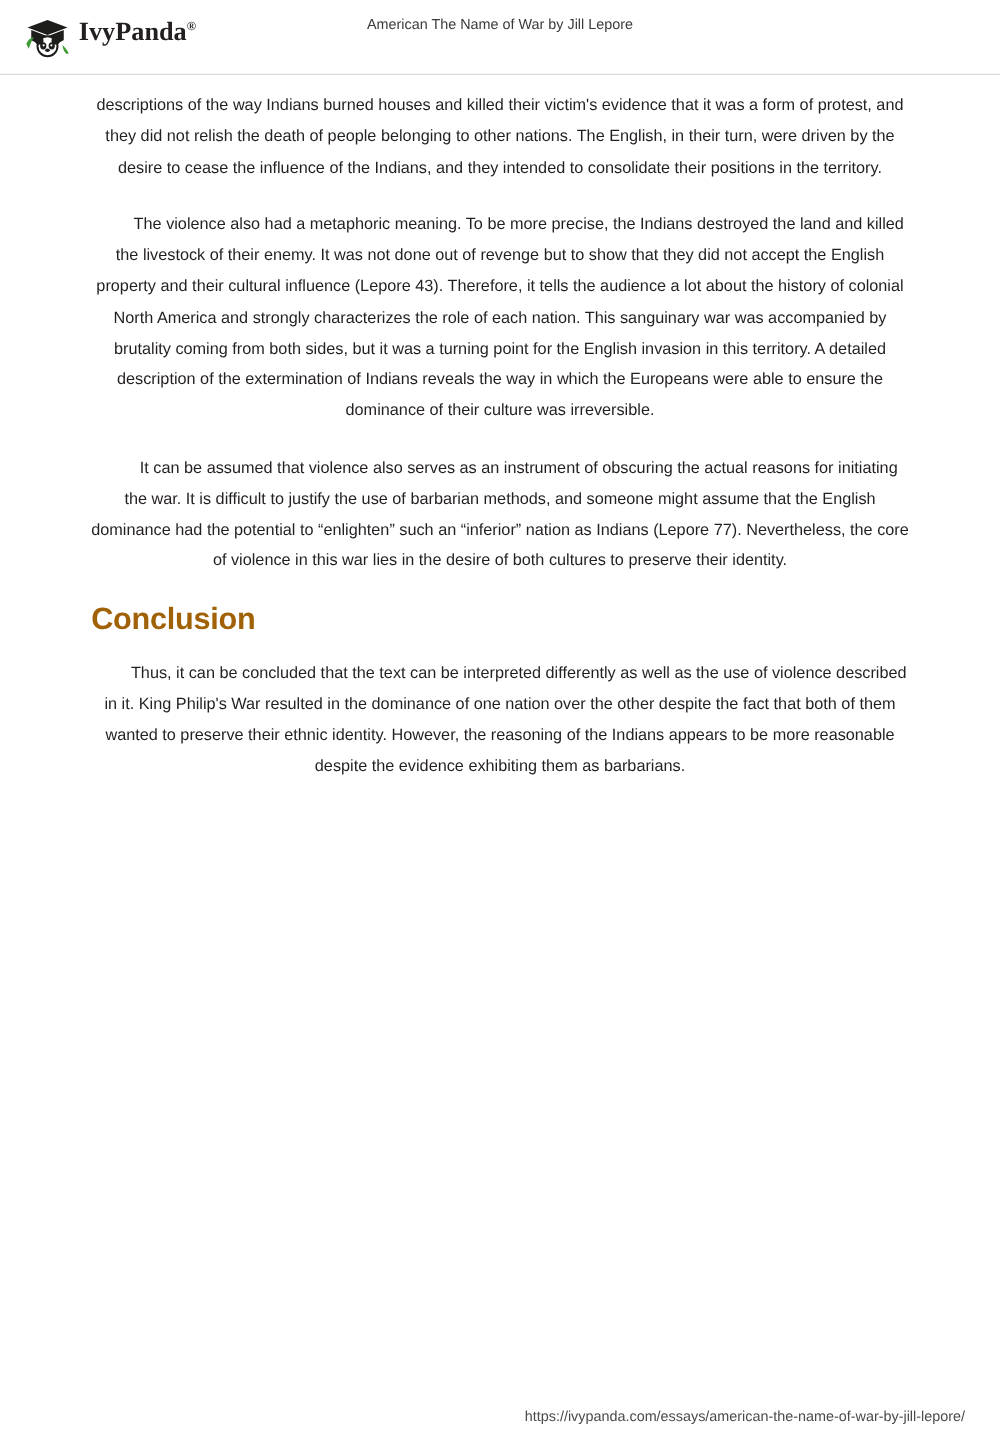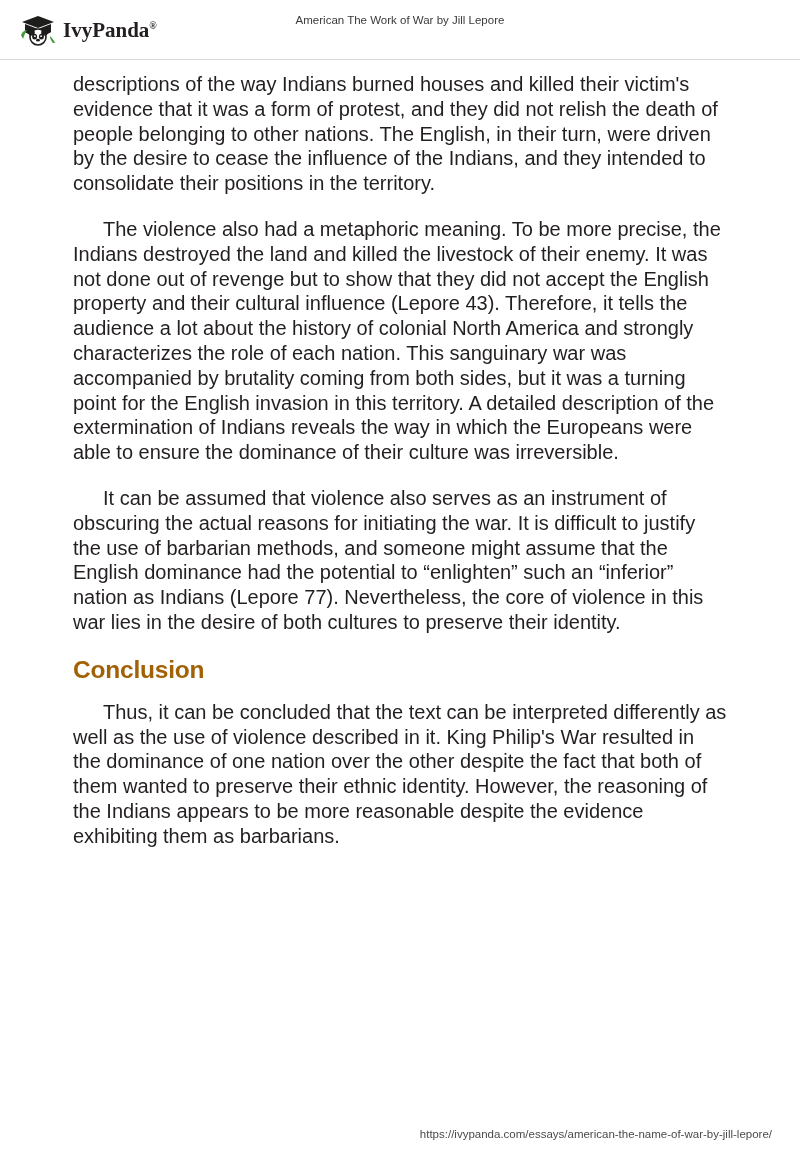--- a/index.html
+++ b/index.html
@@ -31,21 +31,20 @@
     width: 800px;
     height: 60px;
     border-bottom: 1px solid #d9d9d9;
     box-sizing: border-box;
   }
   .brand {
     position: absolute;
     left: 20px;
     top: 13px;
     display: flex;
-    align-items: center;
     gap: 7px;
   }
   .brand-logo {
     width: 36px;
     height: 34px;
     position: relative;
     display: block;
   }
   .brand-text {
     font-family: "Liberation Serif", serif;
@@ -74,25 +73,25 @@
 
   
   .content {
     position: absolute;
     left: 73px;
     top: 72px;
     width: 654px;
   }
   p.para {
     margin: 0 0 21px 0;
-    font-size: 20px;
+    font-size: 13px;
     line-height: 24.8px;
     color: #231f20;
     text-indent: 30px;
-    text-align: left;
+    text-align: center;
   }
   p.para.noindent {
     text-indent: 0;
   }
   h2.heading {
     font-family: "Liberation Sans", sans-serif;
     font-size: 24.5px;
     font-weight: bold;
     margin: 12px 0 16px 0;
     color: #a16207;
@@ -146,21 +145,21 @@
           <ellipse cx="21.4" cy="23.6" rx="2.5" ry="2.9" fill="#1d1d1b"></ellipse>
           <circle cx="14.9" cy="23.2" r="0.9" fill="#ffffff"></circle>
           <circle cx="21.1" cy="23.2" r="0.9" fill="#ffffff"></circle>
           <ellipse cx="18" cy="27.2" rx="1.9" ry="1.4" fill="#1d1d1b"></ellipse>
           <path d="M1 22 C3 18 5 17 7 17 C5 20 4 23 3 26 Z" fill="#3f9c35"></path>
           <path d="M33 30 C31 28 30 25 30 23 C32 25 34 27 35 30 Z" fill="#3f9c35"></path>
         </svg>
       </span>
       <span class="brand-text"><span>IvyPanda</span><span class="reg">®</span></span>
     </div>
-    <div class="header-title">American The Work of War by Jill Lepore</div>
+    <div class="header-title">American The Name of War by Jill Lepore</div>
   </div>
 
   <div class="content">
 
     <p class="para noindent">descriptions of the way Indians burned houses and killed their victim's evidence that it was a form of protest, and they did not relish the death of people belonging to other nations. The English, in their turn, were driven by the desire to cease the influence of the Indians, and they intended to consolidate their positions in the territory.</p>
     <p class="para">The violence also had a metaphoric meaning. To be more precise, the Indians destroyed the land and killed the livestock of their enemy. It was not done out of revenge but to show that they did not accept the English property and their cultural influence (Lepore 43). Therefore, it tells the audience a lot about the history of colonial North America and strongly characterizes the role of each nation. This sanguinary war was accompanied by brutality coming from both sides, but it was a turning point for the English invasion in this territory. A detailed description of the extermination of Indians reveals the way in which the Europeans were able to ensure the dominance of their culture was irreversible.</p>
     <p class="para">It can be assumed that violence also serves as an instrument of obscuring the actual reasons for initiating the war. It is difficult to justify the use of barbarian methods, and someone might assume that the English dominance had the potential to “enlighten” such an “inferior” nation as Indians (Lepore 77). Nevertheless, the core of violence in this war lies in the desire of both cultures to preserve their identity.</p>
 
     <h2 class="heading">Conclusion</h2>
     <p class="para">Thus, it can be concluded that the text can be interpreted differently as well as the use of violence described in it. King Philip's War resulted in the dominance of one nation over the other despite the fact that both of them wanted to preserve their ethnic identity. However, the reasoning of the Indians appears to be more reasonable despite the evidence exhibiting them as barbarians.</p>

